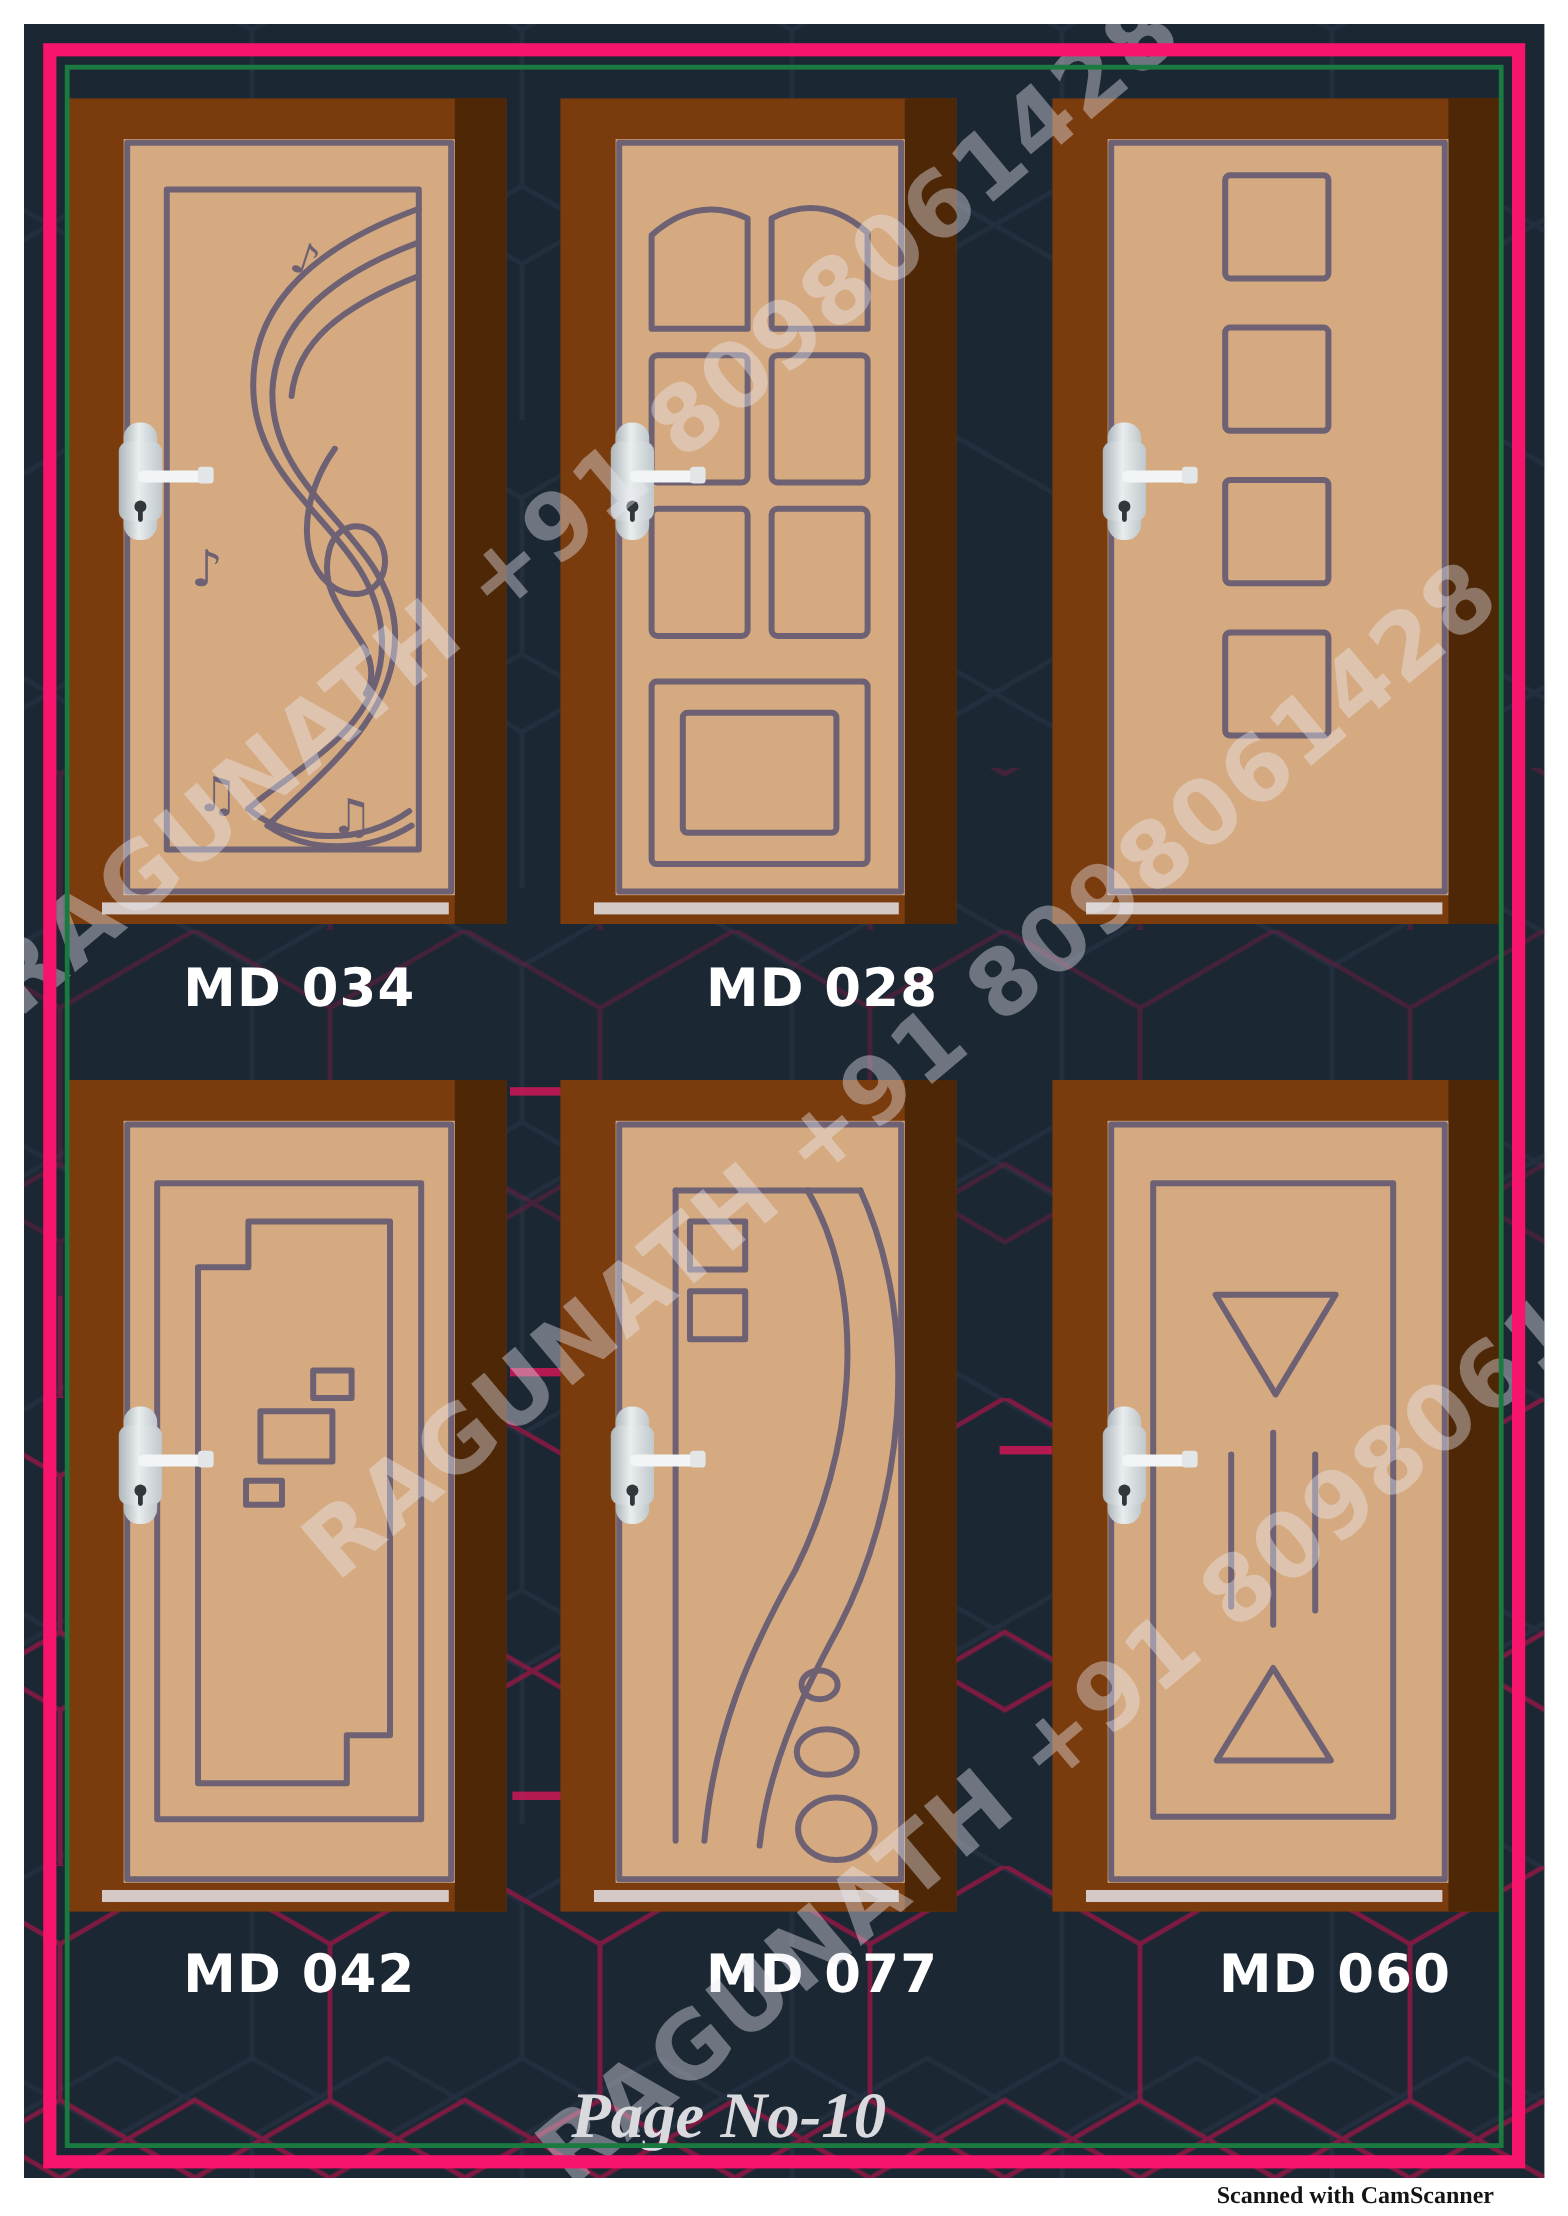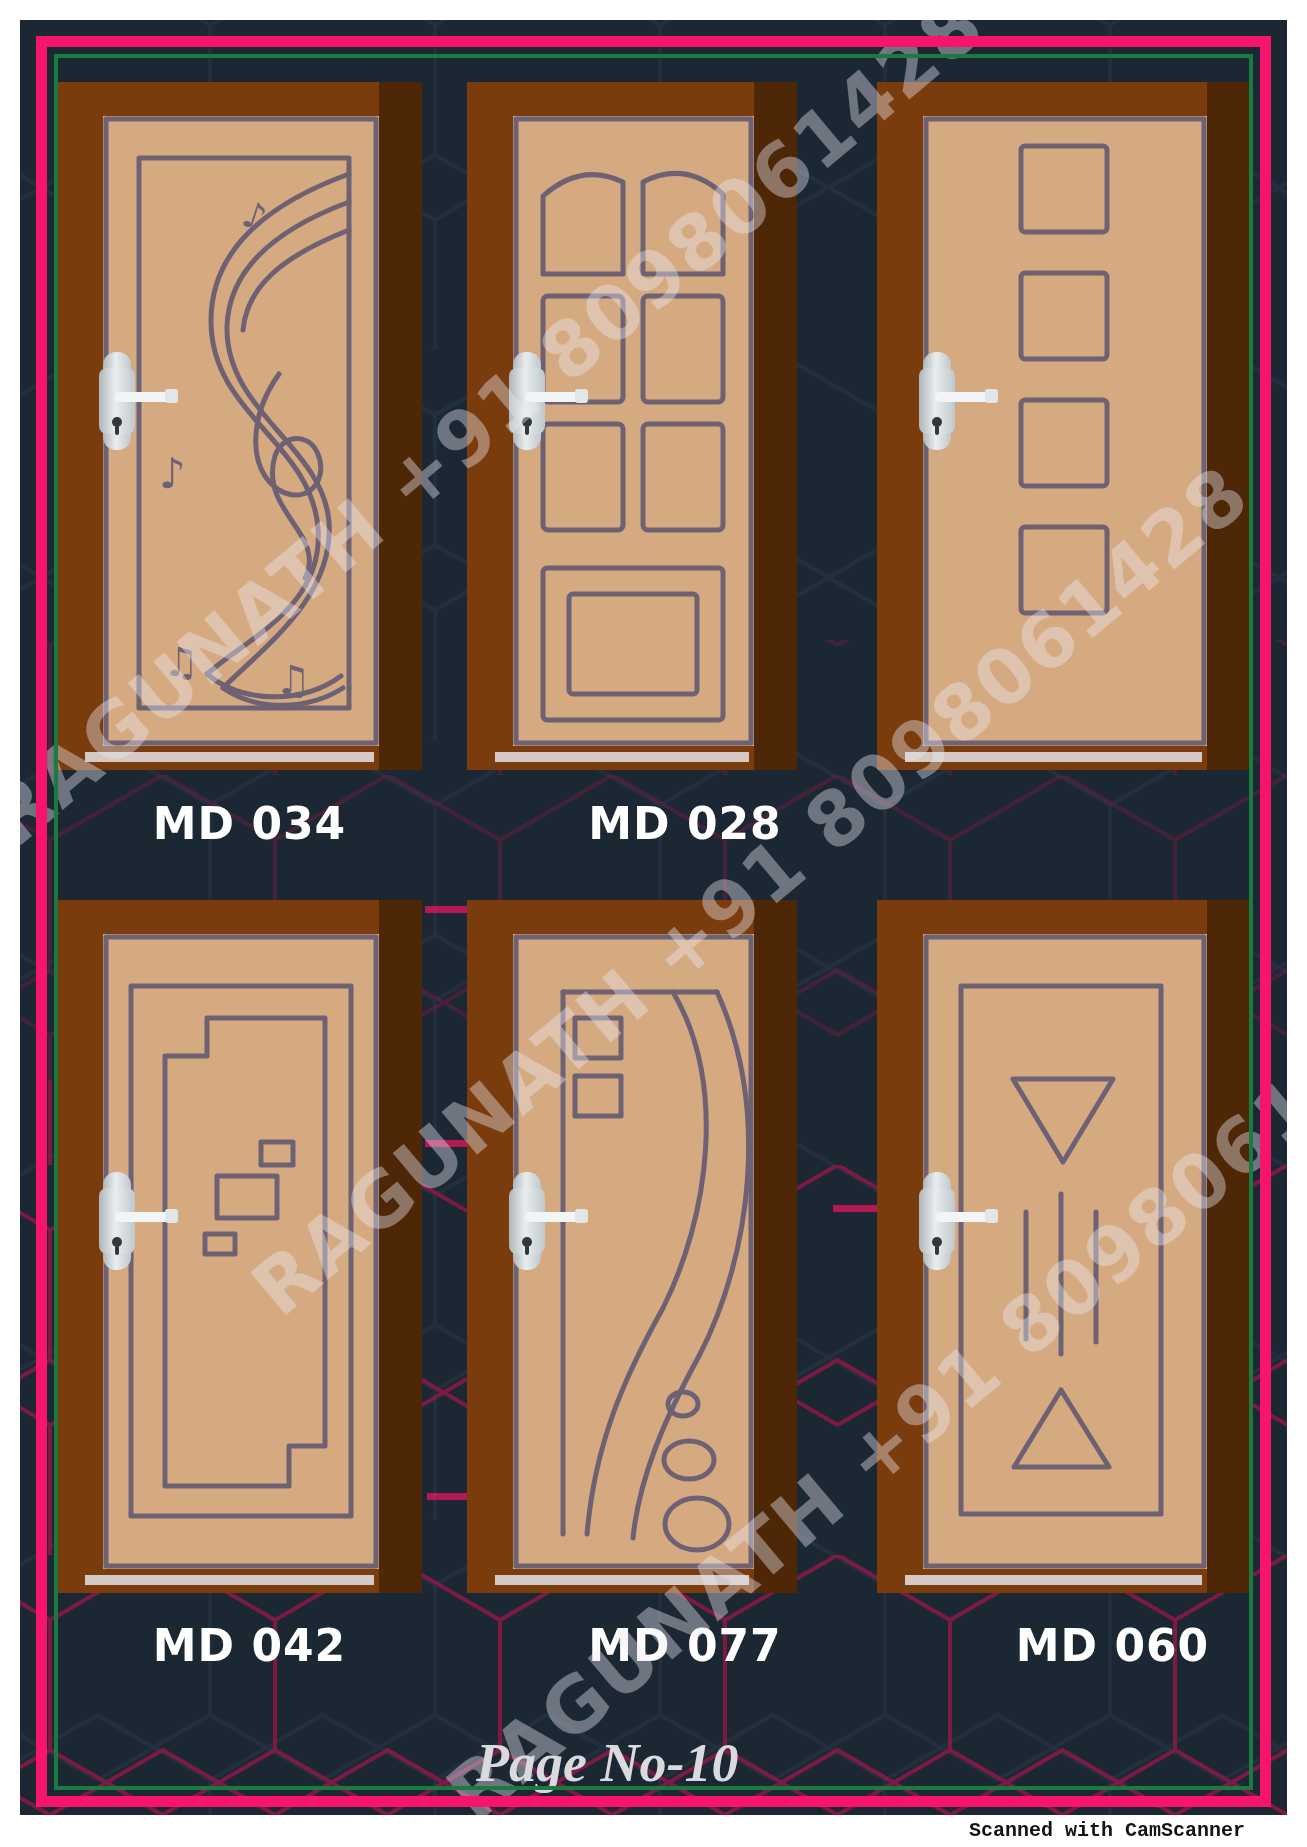--- a/index.html
+++ b/index.html
@@ -16,21 +16,21 @@
   .slab{position:absolute;left:46px;top:34px;background:#d5aa80;}
   svg.design{position:absolute;left:0;top:0;}
   svg.design .ln{fill:none;stroke:#6d6173;stroke-width:5;stroke-linejoin:round;stroke-linecap:round;}
   svg.design .note{fill:#6d6173;stroke:none;font-family:"DejaVu Sans",sans-serif;font-weight:bold;}
   svg.handle{position:absolute;left:34px;width:92px;height:118px;z-index:3;}
   .door-label{position:absolute;height:52px;color:#ffffff;font-size:44px;font-weight:700;letter-spacing:1px;text-align:center;z-index:4;font-family:"DejaVu Sans",sans-serif;}
   .watermark{position:absolute;white-space:nowrap;font-size:76px;font-weight:700;letter-spacing:2px;color:rgba(235,234,242,0.40);transform:rotate(-40deg);transform-origin:0 0;z-index:5;font-family:"DejaVu Sans",sans-serif;}
   .page-number{position:absolute;left:444px;top:1712px;width:400px;z-index:5;}
   .page-number span{display:inline-block;font-family:"Liberation Serif",serif;font-style:italic;font-weight:700;font-size:54px;color:#d9dade;border-bottom:4px solid #cdced4;padding:0 12px 4px;}
   .scan-strip{position:absolute;left:0;right:0;bottom:0;height:32px;background:#ffffff;z-index:7;}
-  .scan-note{position:absolute;right:62px;top:4px;font-family:Liberation Mono, monospace;font-size:20px;font-weight:600;color:#141414;}
+  .scan-note{position:absolute;right:62px;top:4px;font-family:Liberation Serif, serif;font-size:20px;font-weight:600;color:#141414;}
 </style>
 </head>
 <body>
 
 <svg width="0" height="0" style="position:absolute" aria-hidden="true">
   <defs>
     <linearGradient id="plateGrad" x1="0" y1="0" x2="1" y2="0">
       <stop offset="0" stop-color="#aeb6bb"></stop>
         <stop offset="0.45" stop-color="#e9edee"></stop>
         <stop offset="1" stop-color="#c0c8cc"></stop>

